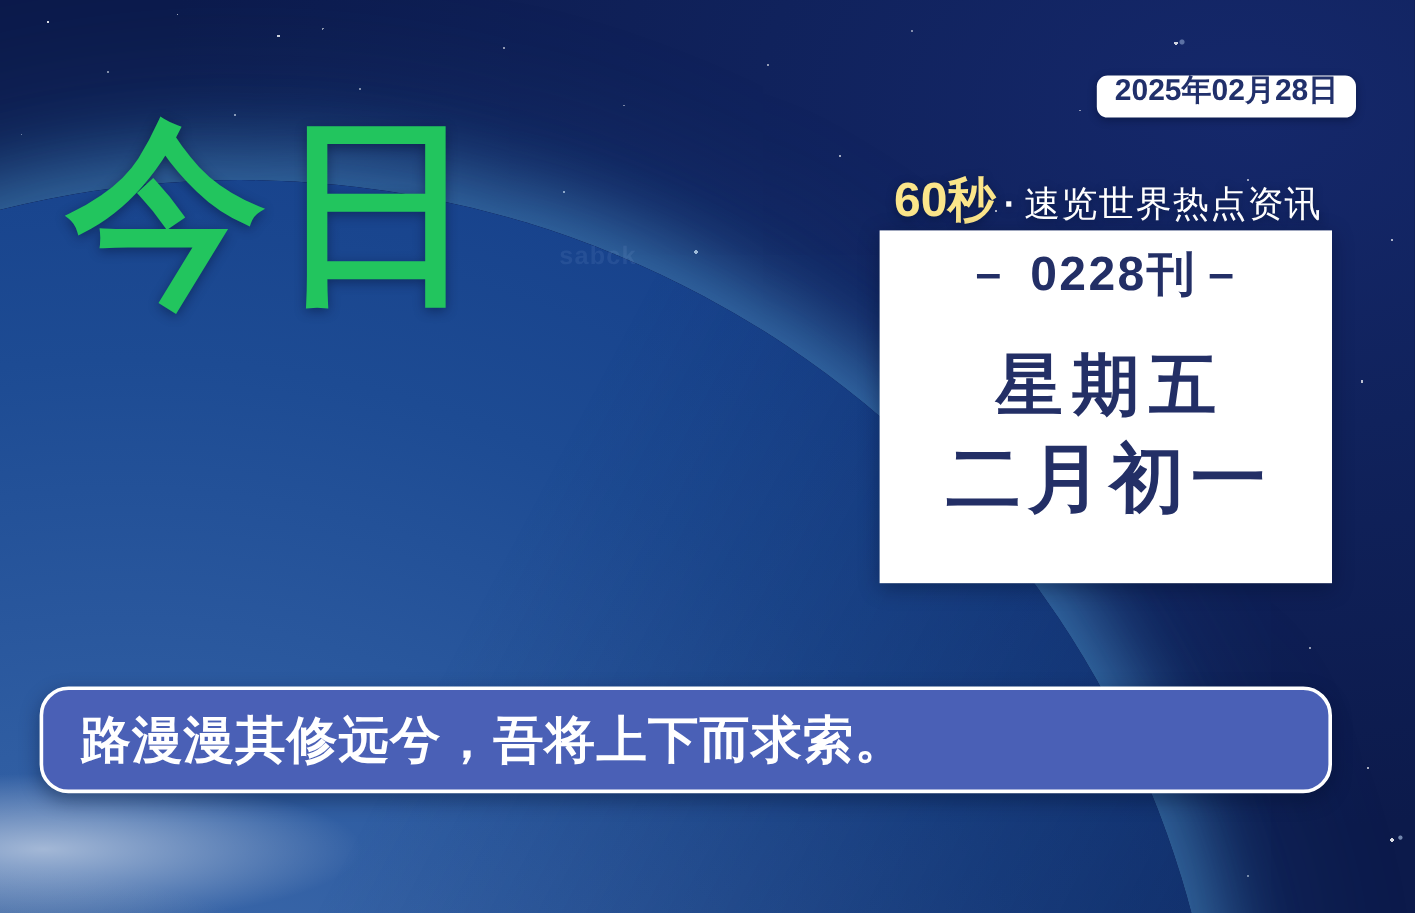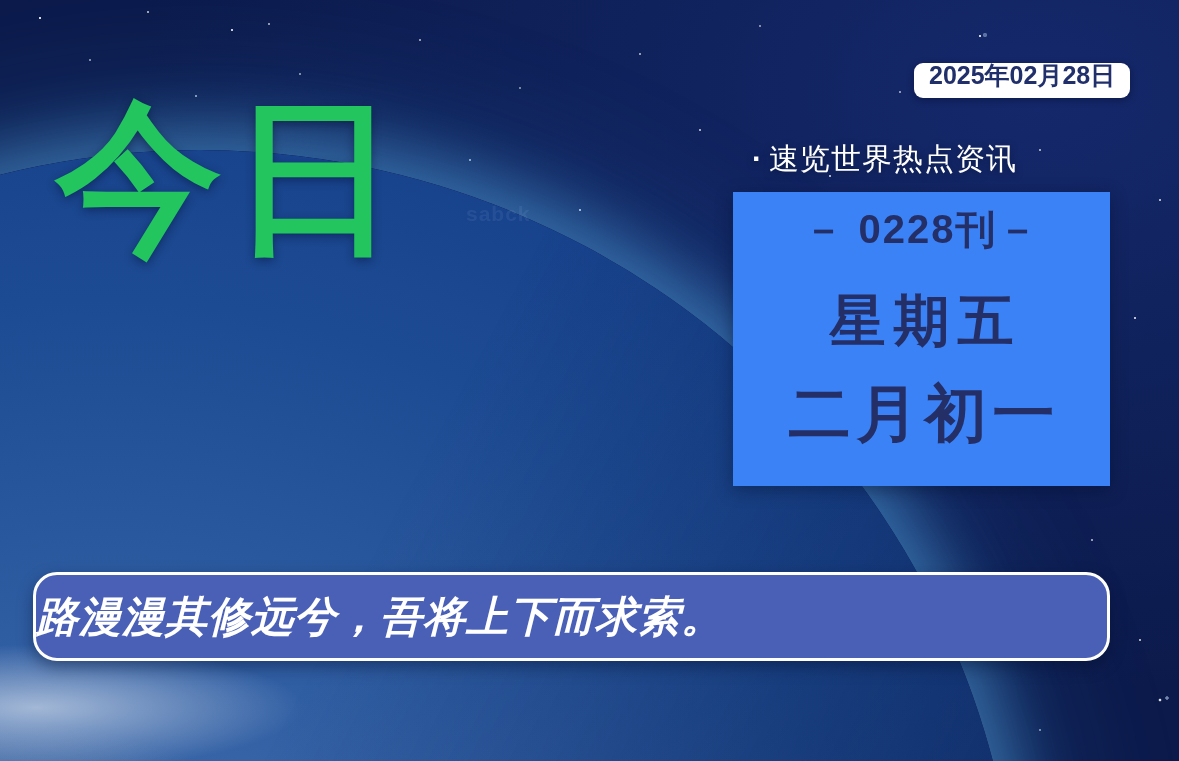--- a/index.html
+++ b/index.html
@@ -250,21 +250,21 @@
     letter-spacing: 1px;
   }
 
   
   .info-card {
     position: absolute;
     left: 733px;
     top: 192px;
     width: 377px;
     height: 294px;
-    background: #3b82f6;
+    background: #ffffff;
     box-shadow: 0 4px 16px rgba(3,12,40,.40);
     display: flex;
     flex-direction: column;
     align-items: center;
     justify-content: flex-start;
     padding-top: 14px;
     box-sizing: border-box;
   }
   .info-card .issue {
     font-size: 40px;
@@ -278,21 +278,21 @@
     margin-top: 38px;
     font-size: 56px;
     font-weight: 700;
     color: #232f66;
     letter-spacing: 8px;
     text-indent: 8px;
     line-height: 1.1;
     white-space: nowrap;
   }
   .info-card .lunar {
-    margin-top: 28px;
+    margin-top: 14px;
     font-size: 62px;
     font-weight: 700;
     color: #232f66;
     letter-spacing: 6px;
     text-indent: 6px;
     line-height: 1.1;
     white-space: nowrap;
   }
 
   
@@ -304,27 +304,27 @@
     height: 89px;
     box-sizing: border-box;
     background: #4a60b6;
     border: 3px solid #ffffff;
     border-radius: 24px;
     display: flex;
     align-items: center;
     box-shadow: 0 6px 16px rgba(3,12,40,.40);
   }
   .quote-bar .quote-text {
+    margin-left: 31px;
     font-size: 42px;
     font-weight: 700;
     color: #ffffff;
     letter-spacing: 1px;
     white-space: nowrap;
     line-height: 1;
-    font-style: italic;
   }
 </style>
 </head>
 <body>
 
 <div id="poster">
 
   <div class="space"></div>
   <div class="stars"></div>
 
@@ -339,20 +339,21 @@
 
   <div class="headline">
     <div class="line line1">今日</div>
   </div>
 
   <div class="date-badge">
     <span>2025年02月28日</span>
   </div>
 
   <div class="tagline">
+    <span class="sec">60秒</span>
     <span class="dot">·</span>
     <span class="sub">速览世界热点资讯</span>
   </div>
 
   <div class="info-card">
     <div class="issue">－ 0228刊－</div>
     <div class="weekday">星期五</div>
     <div class="lunar">二月初一</div>
   </div>
 

